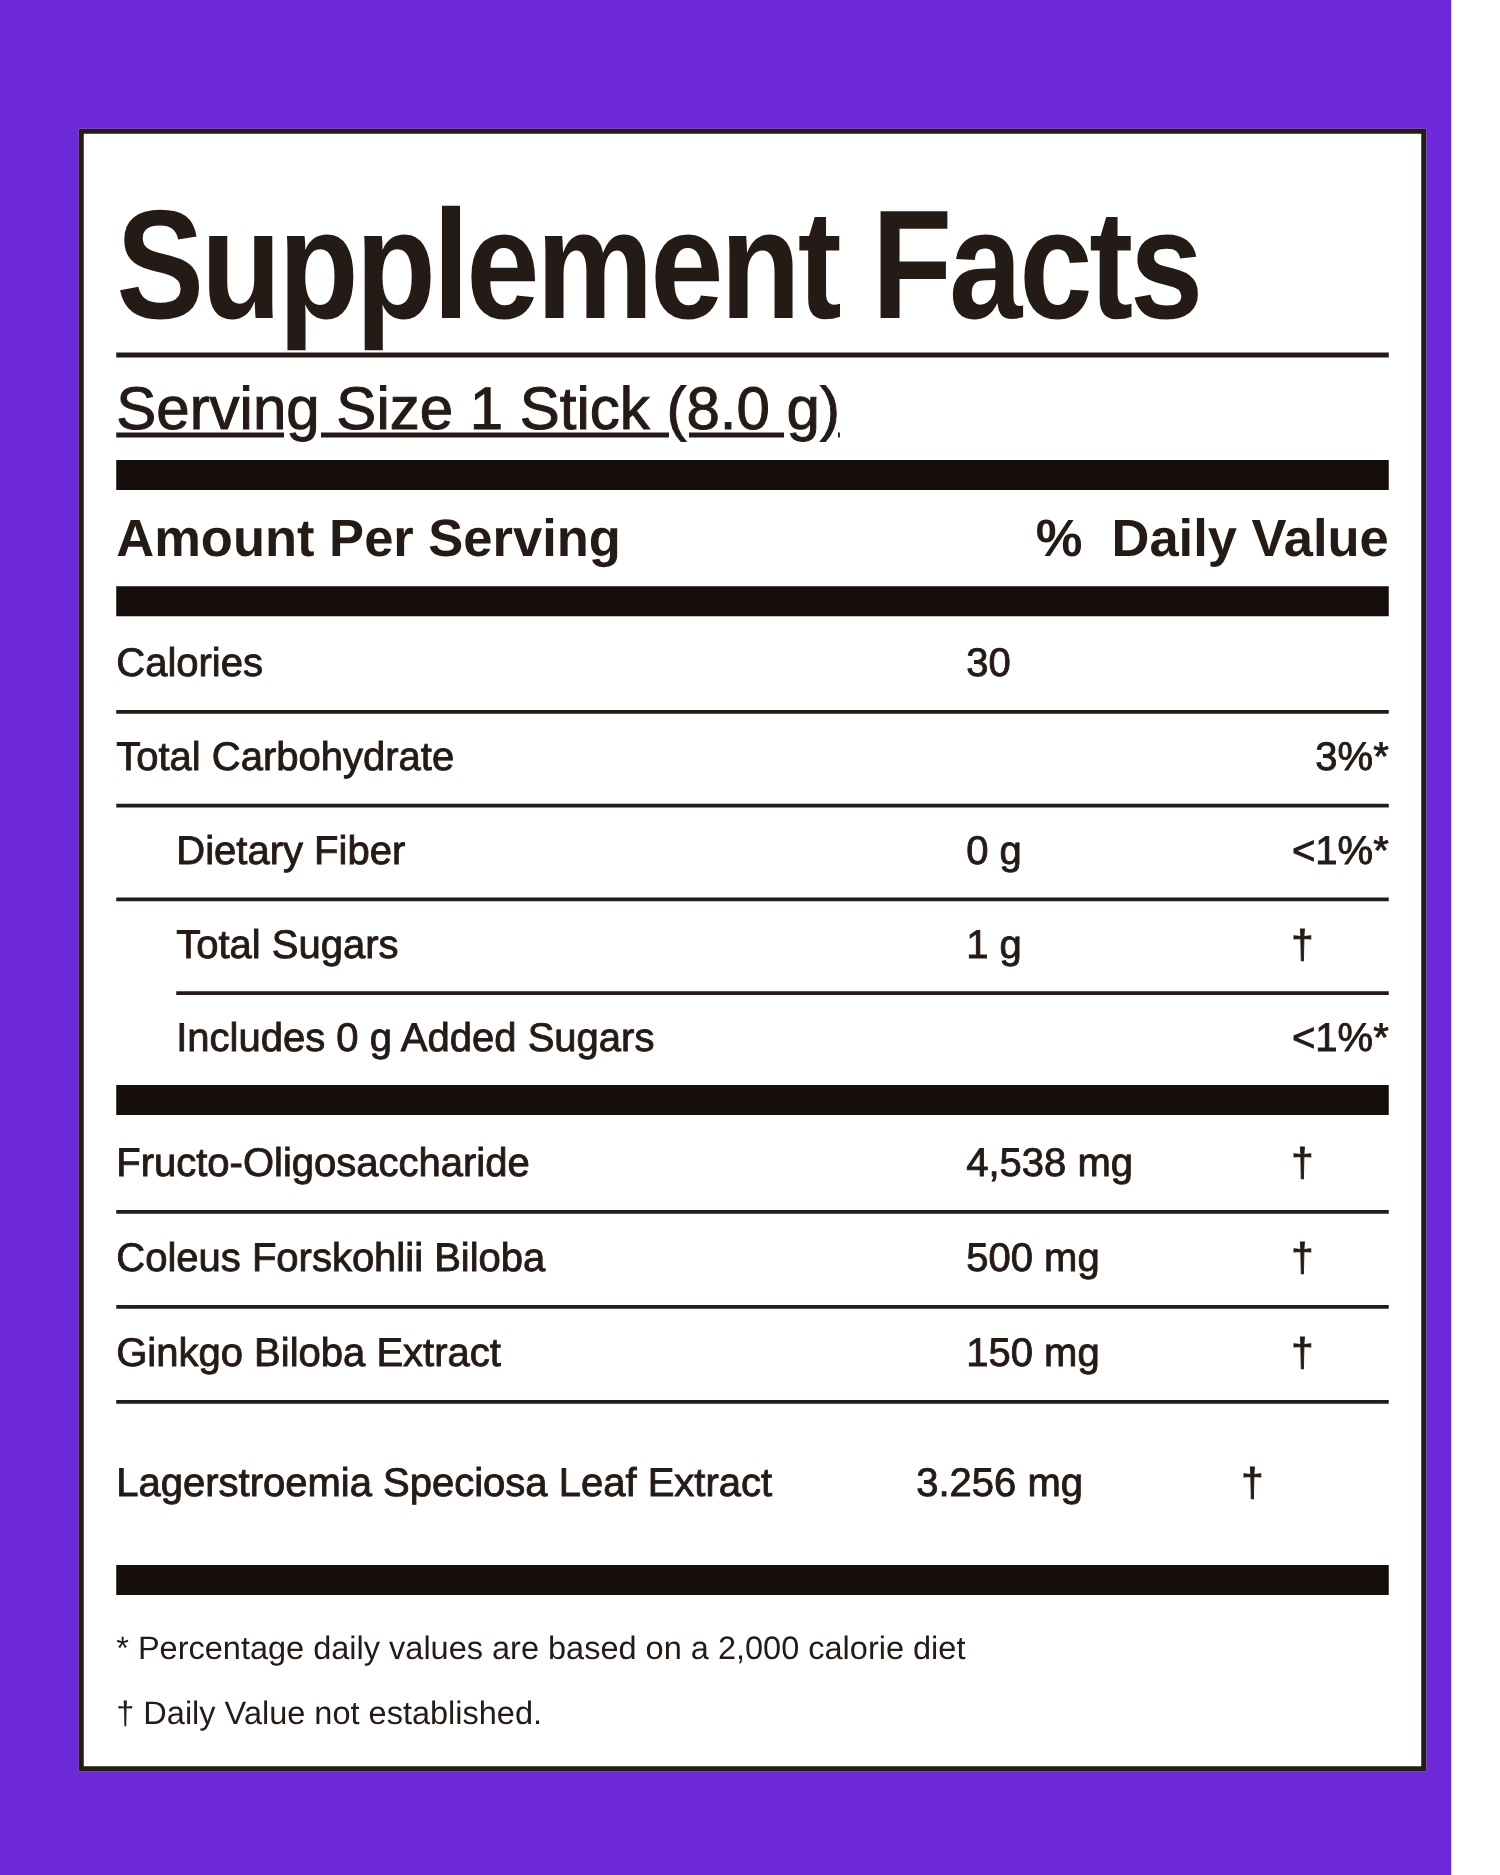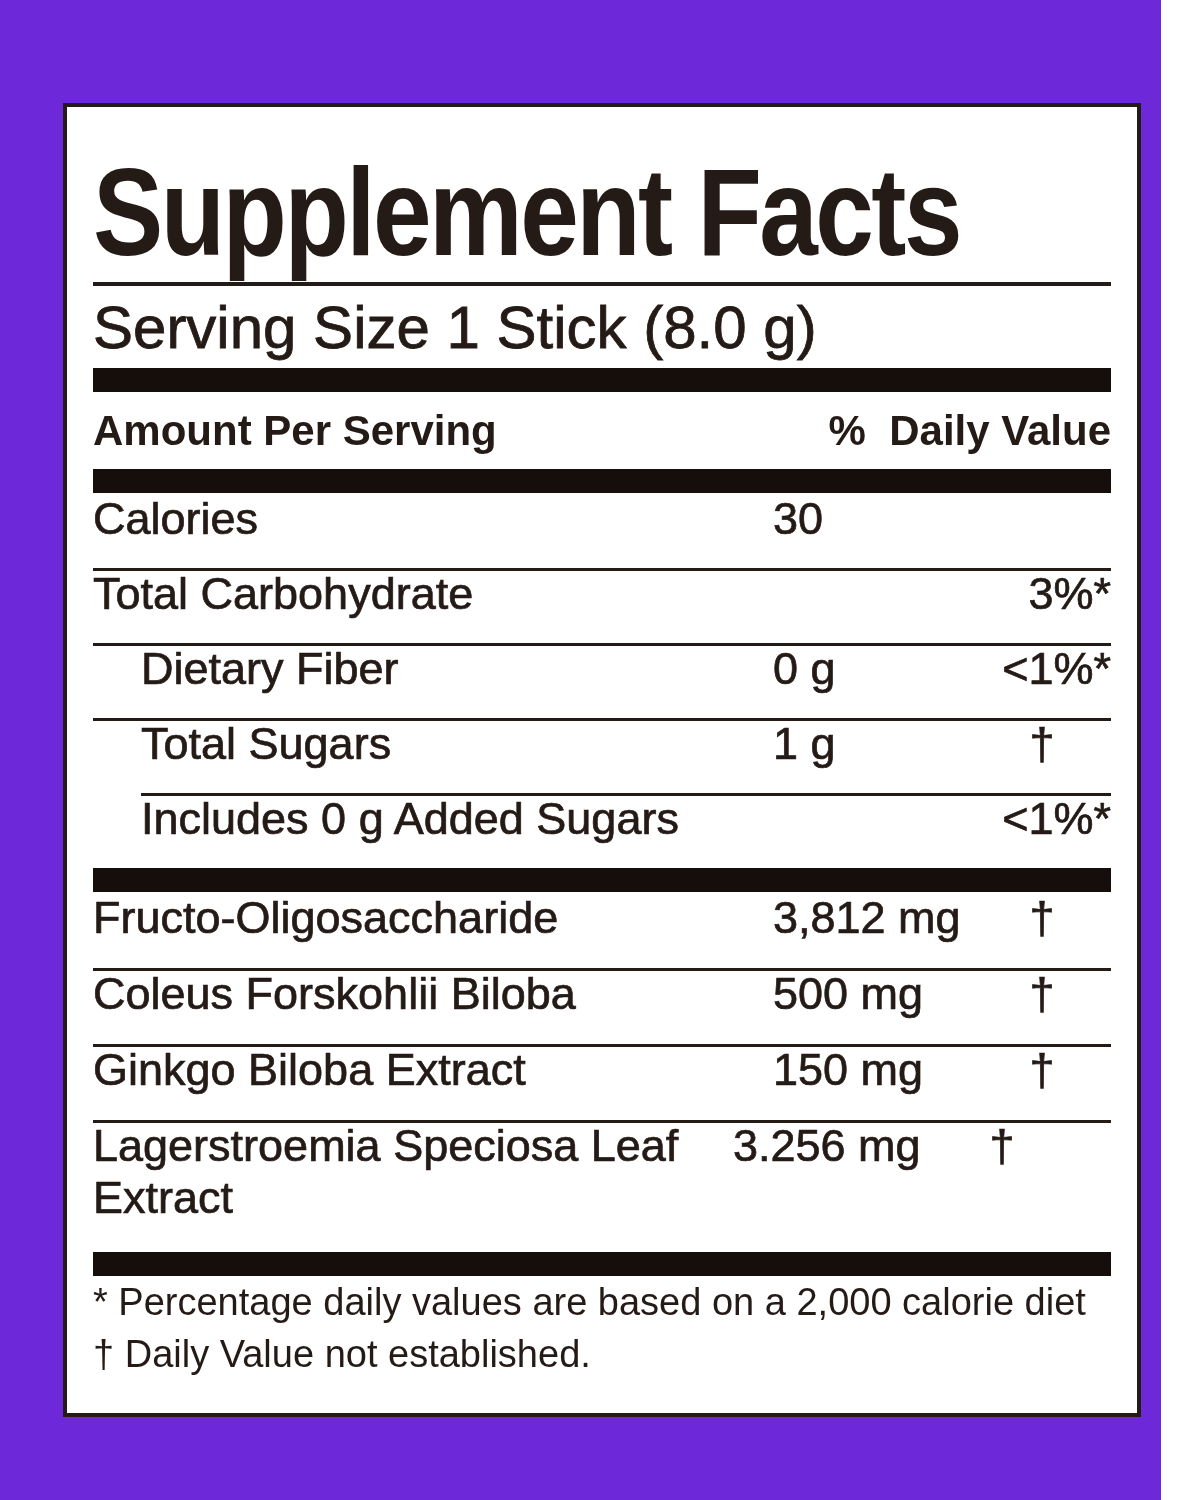--- a/index.html
+++ b/index.html
@@ -4,40 +4,40 @@
 <style>
   html,body{margin:0;padding:0;}
   .page{position:relative;width:1161px;height:1500px;background:#6d28d9;overflow:hidden;
         font-family:"Liberation Sans",sans-serif;color:#241a16;}
   .panel{position:absolute;left:63px;top:103px;width:1078px;height:1314px;box-sizing:border-box;
          background:#ffffff;border:4px solid #241a16;padding:0 26px;}
   .title-block{height:165px;border-bottom:4px solid #241a16;display:flex;align-items:flex-end;
                padding-bottom:10px;box-sizing:content-box;overflow:visible;}
   .title-text{font-size:124px;font-weight:bold;line-height:0.95;letter-spacing:-3px;white-space:nowrap;
               transform:scaleX(0.85);transform-origin:left bottom;display:inline-block;}
-  .serving{height:82px;display:flex;align-items:center;font-size:60px;
+  .serving{height:82px;display:flex;align-items:center;font-size:48px;text-decoration:underline;
            -webkit-text-stroke:0.8px currentColor;}
   .bar{height:24px;background:#150e0b;}
   .hdr{height:77px;display:flex;align-items:center;justify-content:space-between;
        font-size:42px;font-weight:bold;text-align:center;}
   .hdr .dvh{white-space:pre;}
-  .row{position:relative;display:flex;font-size:45px;
+  .row{position:relative;display:flex;align-items:center;font-size:32px;
        -webkit-text-stroke:0.7px currentColor;}
   .row.h{height:75px;}
   .row.g{height:76px;}
   .row.tall{height:132px;}
   .row .name{flex:1 1 auto;}
   .row .name.ind{padding-left:48px;}
   .row .name.wrap{max-width:640px;line-height:1.15;}
   .row .amt{flex:0 0 200px;width:200px;}
   .row .dv{flex:0 0 138px;width:138px;text-align:right;}
   .row .dv.ctr{text-align:center;}
   .sep::before{content:"";position:absolute;left:0;right:0;top:0;height:3px;background:#241a16;}
   .sep-ind::before{content:"";position:absolute;left:48px;right:0;top:0;height:3px;background:#241a16;}
-  .foot{font-size:38px;line-height:52px;}
+  .foot{padding-top:16px;font-size:26px;line-height:52px;}
 </style>
 </head>
 <body>
 
 <div class="page">
   <div class="panel">
 
     <div class="title-block">
       <span class="title-text">Supplement Facts</span>
     </div>
@@ -79,21 +79,21 @@
     <div class="row h sep-ind">
       <span class="name ind">Includes 0 g Added Sugars</span>
       <span class="amt"></span>
       <span class="dv">&lt;1%*</span>
     </div>
 
     <div class="bar"></div>
 
     <div class="row g">
       <span class="name">Fructo-Oligosaccharide</span>
-      <span class="amt">3,812 mg</span>
+      <span class="amt">4,538 mg</span>
       <span class="dv ctr">†</span>
     </div>
 
     <div class="row g sep">
       <span class="name">Coleus Forskohlii Biloba</span>
       <span class="amt">500 mg</span>
       <span class="dv ctr">†</span>
     </div>
 
     <div class="row g sep">

